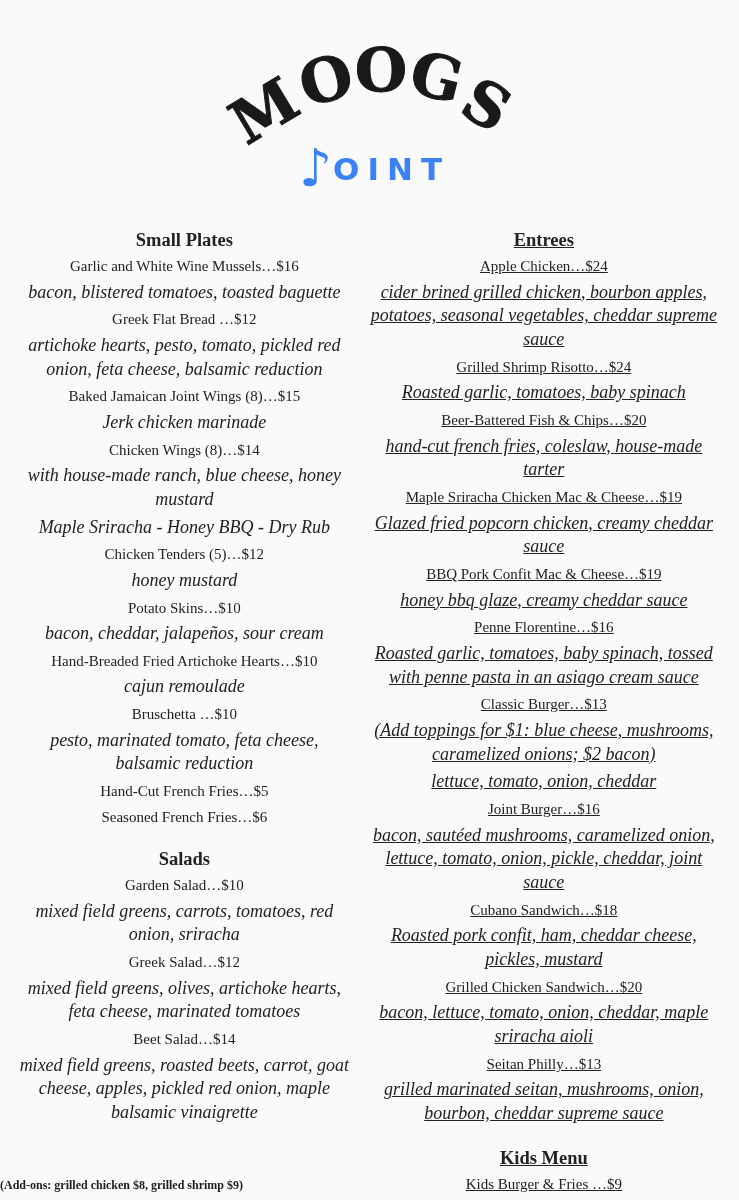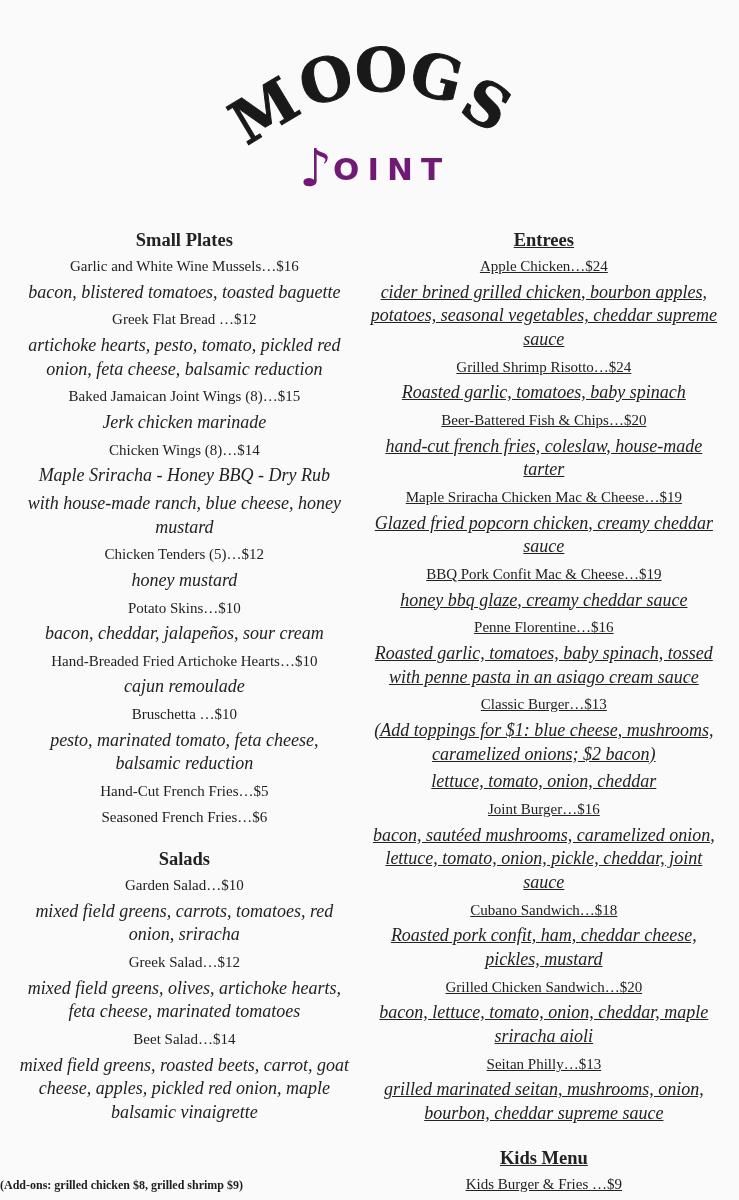--- a/index.html
+++ b/index.html
@@ -37,21 +37,21 @@
     -webkit-text-stroke: 1px #191919;
   }
   .arch span:nth-child(1) { transform: translateY(37px) rotate(-31deg); }
   .arch span:nth-child(2) { transform: translateY(6px)  rotate(-15deg); }
   .arch span:nth-child(3) { transform: translateY(-4px) rotate(-1deg); }
   .arch span:nth-child(4) { transform: translateY(3px)  rotate(14deg); }
   .arch span:nth-child(5) { transform: translateY(31px) rotate(31deg); }
   .logo-line2 {
     margin-top: -24px;
     margin-left: 10px;
-    color: #701a75;
+    color: #3b82f6;
     white-space: nowrap;
   }
   .logo-line2 .note {
     font-family: "DejaVu Sans", sans-serif;
     font-weight: bold;
     font-size: 52px;
     vertical-align: -6px;
     margin-right: 1px;
   }
   .logo-line2 .rest {
@@ -121,22 +121,22 @@
     <div class="col col-left" id="col-left">
         <section class="menu-section">
           <h2 class="section-title">Small Plates</h2>
           <p class="item-name">Garlic and White Wine Mussels…$16</p>
           <p class="item-desc">bacon, blistered tomatoes, toasted baguette</p>
           <p class="item-name">Greek Flat Bread …$12</p>
           <p class="item-desc">artichoke hearts, pesto, tomato, pickled red onion, feta cheese, balsamic reduction</p>
           <p class="item-name">Baked Jamaican Joint Wings (8)…$15</p>
           <p class="item-desc">Jerk chicken marinade</p>
           <p class="item-name">Chicken Wings (8)…$14</p>
+          <p class="item-desc">with house-made ranch, blue cheese, honey mustard</p>
           <p class="item-desc">Maple Sriracha - Honey BBQ - Dry Rub</p>
-          <p class="item-desc">with house-made ranch, blue cheese, honey mustard</p>
           <p class="item-name">Chicken Tenders (5)…$12</p>
           <p class="item-desc">honey mustard</p>
           <p class="item-name">Potato Skins…$10</p>
           <p class="item-desc">bacon, cheddar, jalapeños, sour cream</p>
           <p class="item-name">Hand-Breaded Fried Artichoke Hearts…$10</p>
           <p class="item-desc">cajun remoulade</p>
           <p class="item-name">Bruschetta …$10</p>
           <p class="item-desc">pesto, marinated tomato, feta cheese, balsamic reduction</p>
           <p class="item-name">Hand-Cut French Fries…$5</p>
           <p class="item-name">Seasoned French Fries…$6</p>

